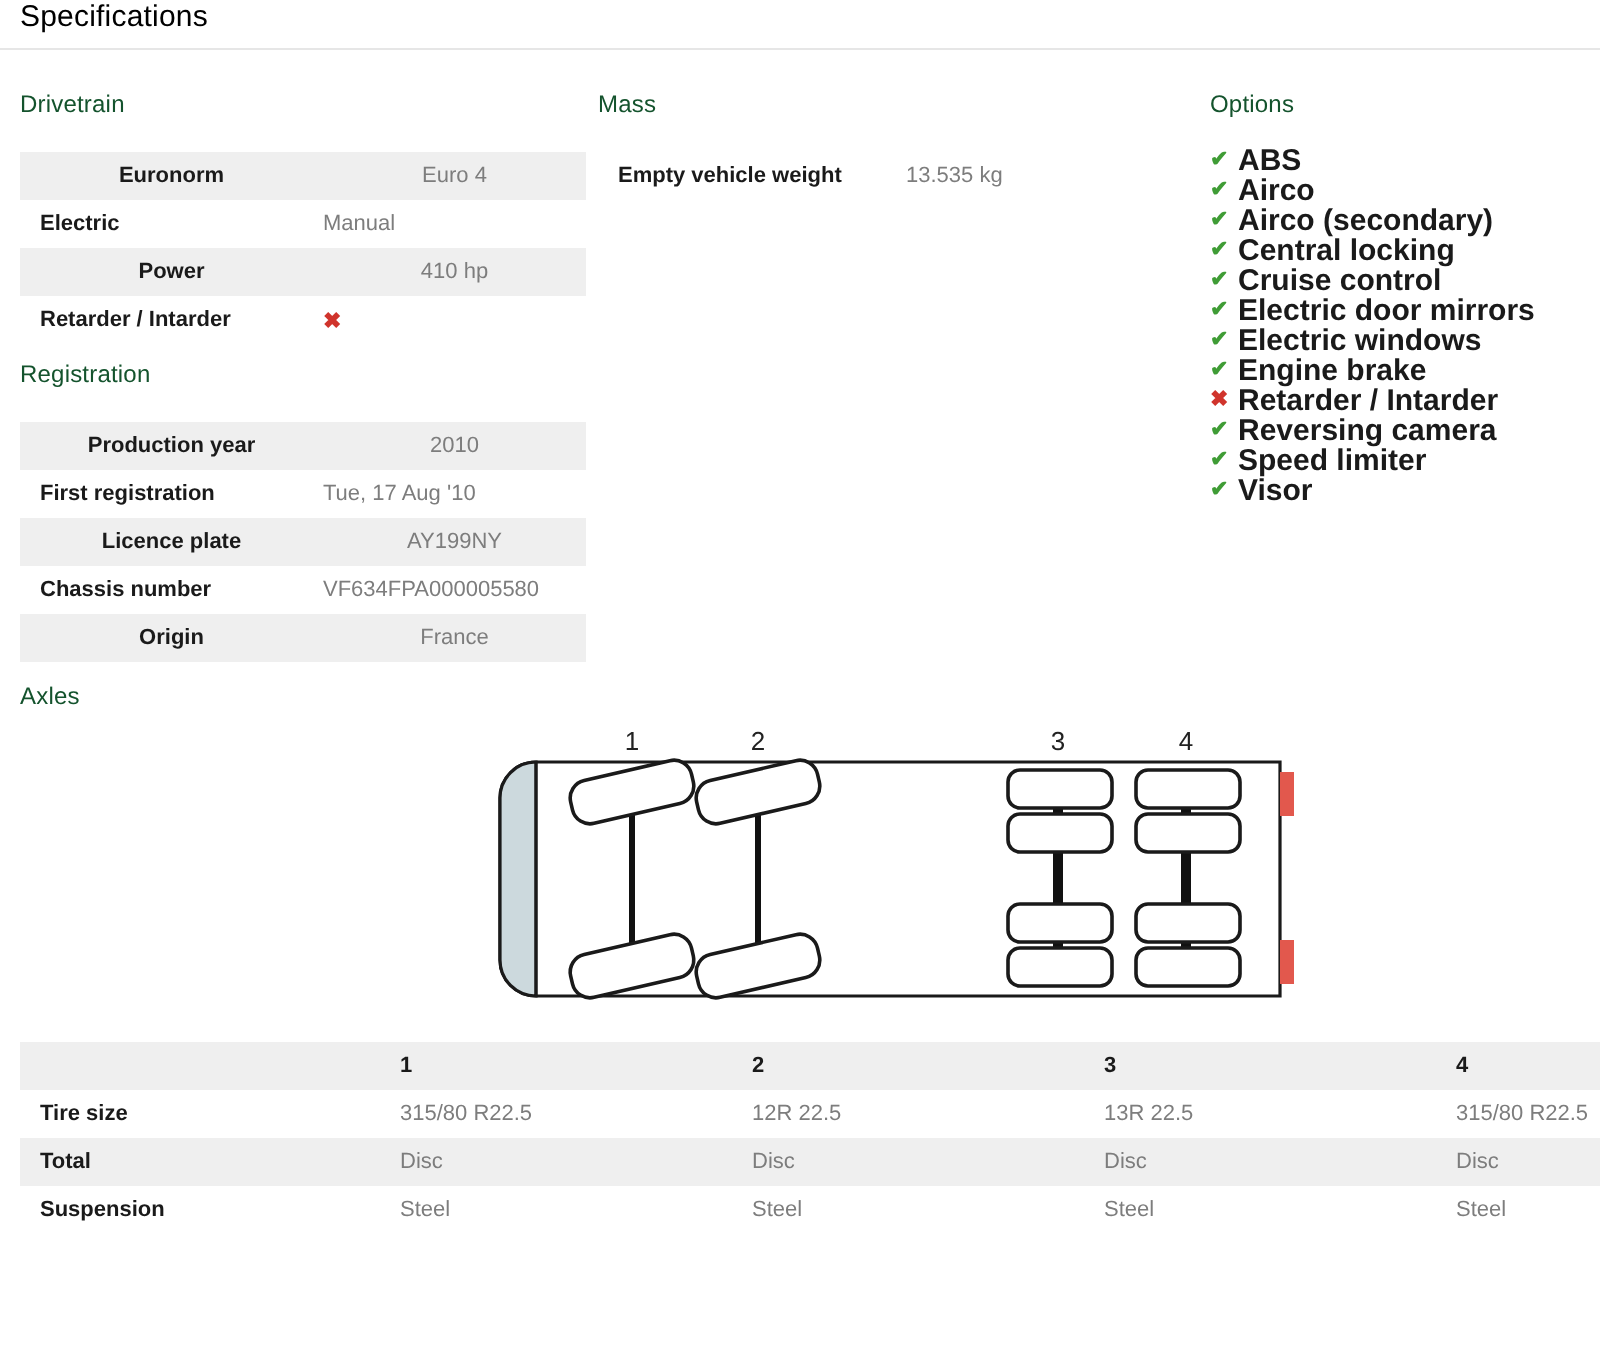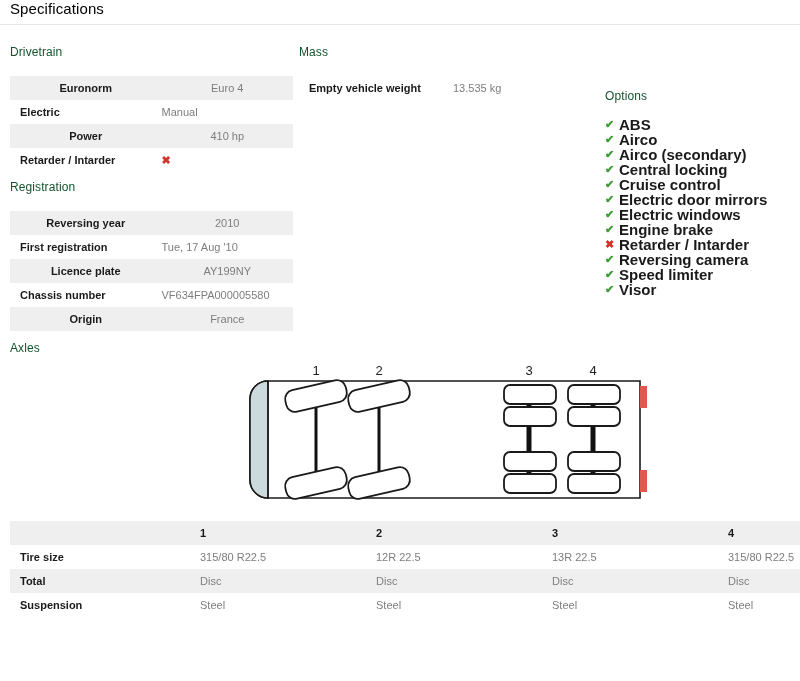--- a/index.html
+++ b/index.html
@@ -38,21 +38,21 @@
     font-size: 11px;
     vertical-align: middle;
     height: 24px;
   }
   .spec-label { color: #1a1a1a; font-weight: bold; }
   .spec-value { color: #7d7d7d; font-weight: 400; }
 
   .col-drivetrain { position: absolute; left: 10px; top: 45px; width: 283px; }
   .col-registration { position: absolute; left: 10px; top: 180px; width: 283px; }
   .col-mass { position: absolute; left: 299px; top: 45px; width: 288px; }
-  .col-options { position: absolute; left: 605px; top: 45px; width: 190px; margin-top: 44px; }
+  .col-options { position: absolute; left: 605px; top: 45px; width: 190px; }
 
   .tbl-wrap { margin-top: 17px; }
 
   
   .options-list { list-style: none; margin: 14px 0 0 0; padding: 0; }
   .options-list li {
     font-size: 11px; color: #1a1a1a;
     height: 15px; line-height: 15px;
     display: flex; align-items: center;
     white-space: nowrap;
@@ -122,21 +122,21 @@
       </table>
     </div>
   </div>
 
   <div class="col-registration">
     <div class="section-heading">Registration</div>
     <div class="tbl-wrap">
       <table class="spec-table">
         <tbody id="registration-body">
             <tr class="odd">
-              <td class="spec-label">Reversing year</td>
+              <td class="spec-label">Production year</td>
               <td class="spec-value">2010</td>
             </tr>
             <tr class="even">
               <td class="spec-label">First registration</td>
               <td class="spec-value">Tue, 17 Aug '10</td>
             </tr>
             <tr class="odd">
               <td class="spec-label">Licence plate</td>
               <td class="spec-value">AY199NY</td>
             </tr>

